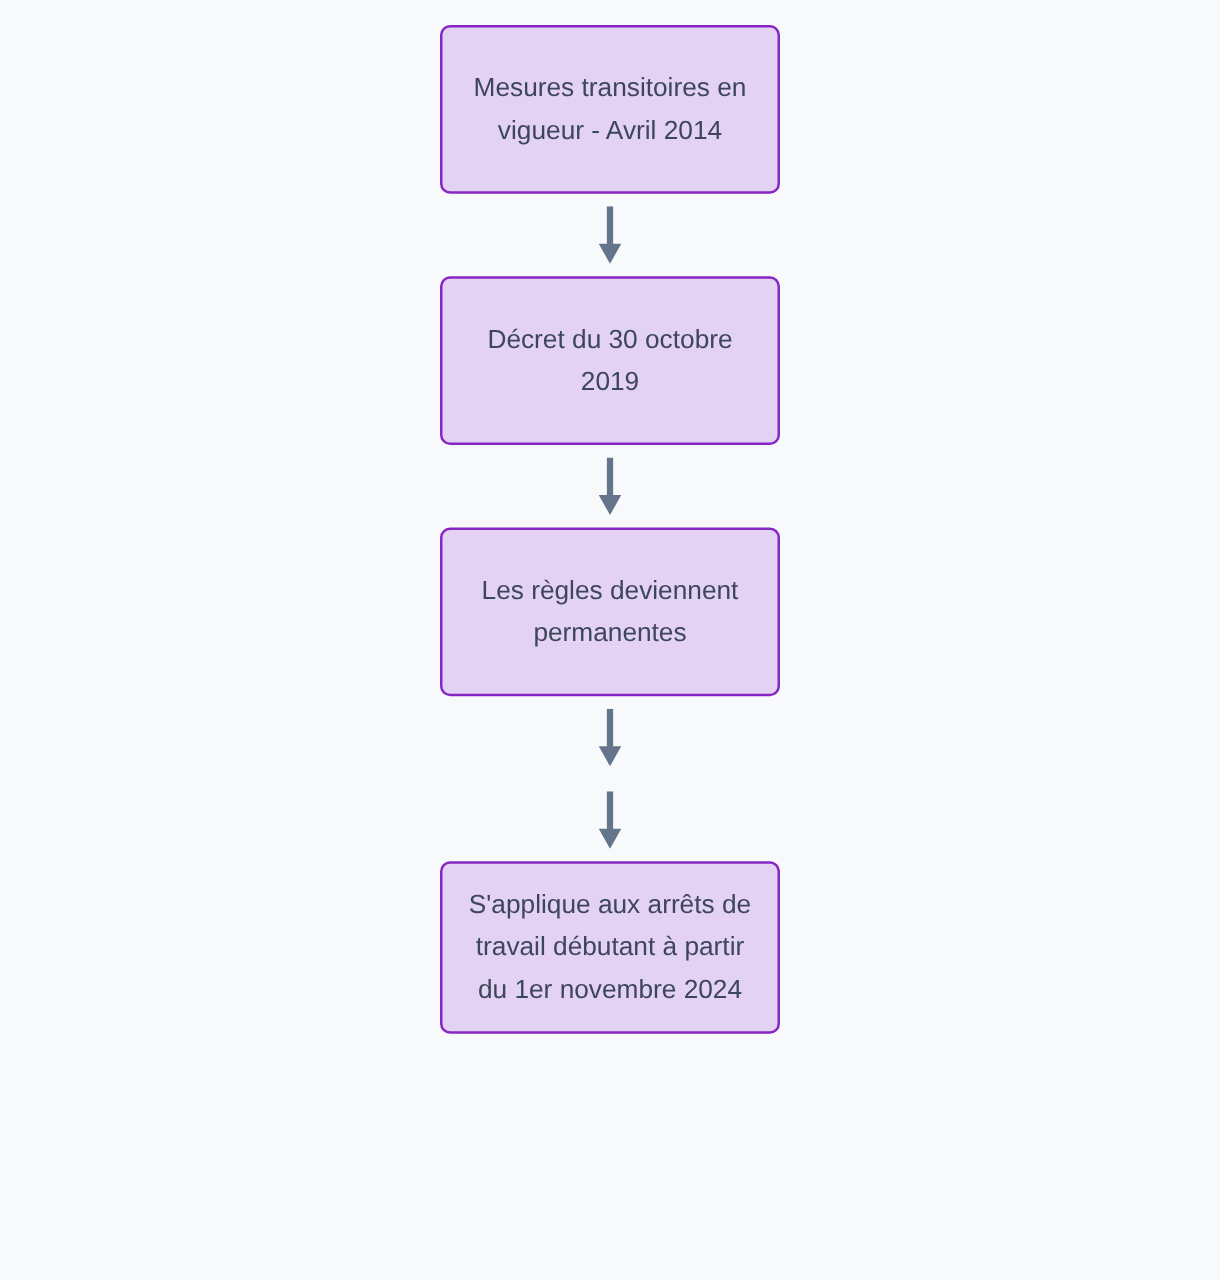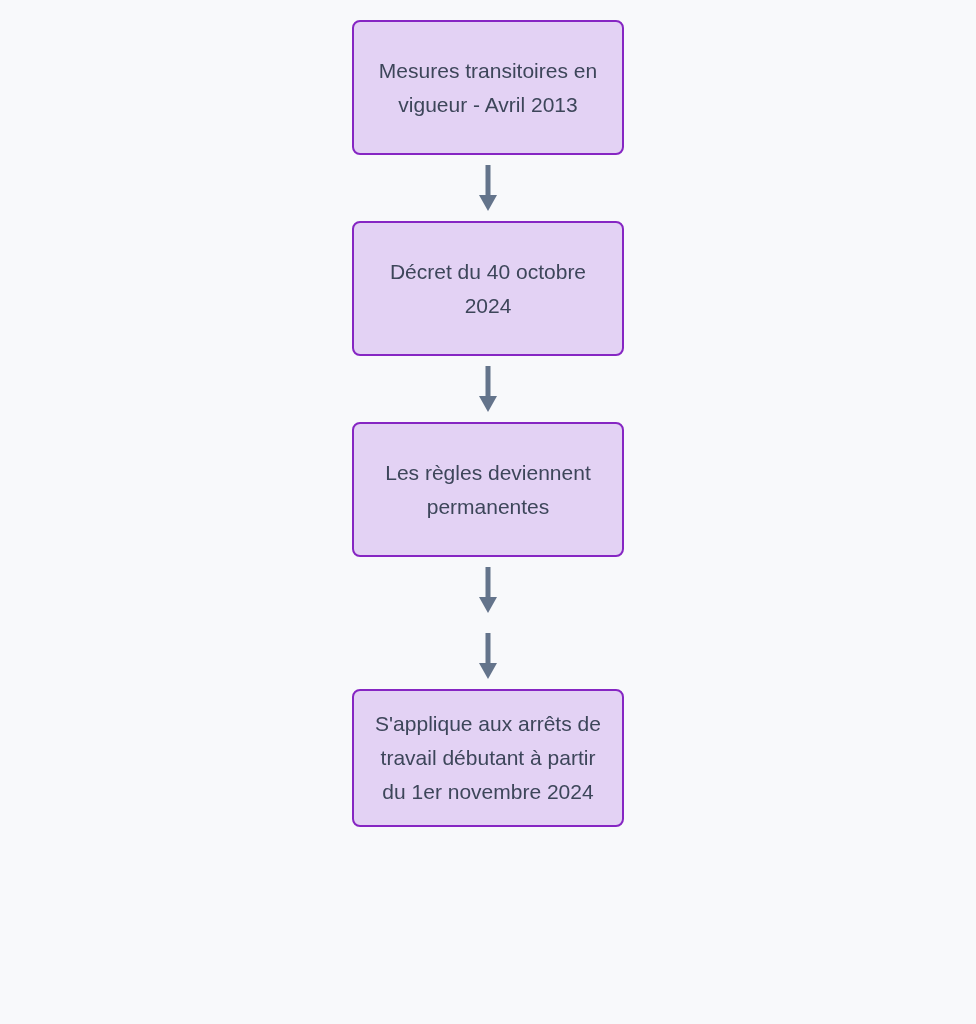--- a/index.html
+++ b/index.html
@@ -48,30 +48,30 @@
     align-items: center;
     justify-content: center;
   }
 </style>
 </head>
 <body>
 
 <div class="canvas">
   <div class="flow">
 
-    <div class="node">Mesures transitoires en vigueur - Avril 2013</div>
+    <div class="node">Mesures transitoires en vigueur - Avril 2014</div>
 
     <div class="arrow">
       <svg width="20" height="46" viewBox="0 0 20 46" aria-hidden="true">
         <line x1="10" y1="0" x2="10" y2="31" stroke="#64748b" stroke-width="5"></line>
         <polygon points="1,30 19,30 10,46" fill="#64748b"></polygon>
       </svg>
     </div>
 
-    <div class="node">Décret du 40 octobre 2024</div>
+    <div class="node">Décret du 30 octobre 2019</div>
 
     <div class="arrow">
       <svg width="20" height="46" viewBox="0 0 20 46" aria-hidden="true">
         <line x1="10" y1="0" x2="10" y2="31" stroke="#64748b" stroke-width="5"></line>
         <polygon points="1,30 19,30 10,46" fill="#64748b"></polygon>
       </svg>
     </div>
 
     <div class="node">Les règles deviennent permanentes</div>
 

